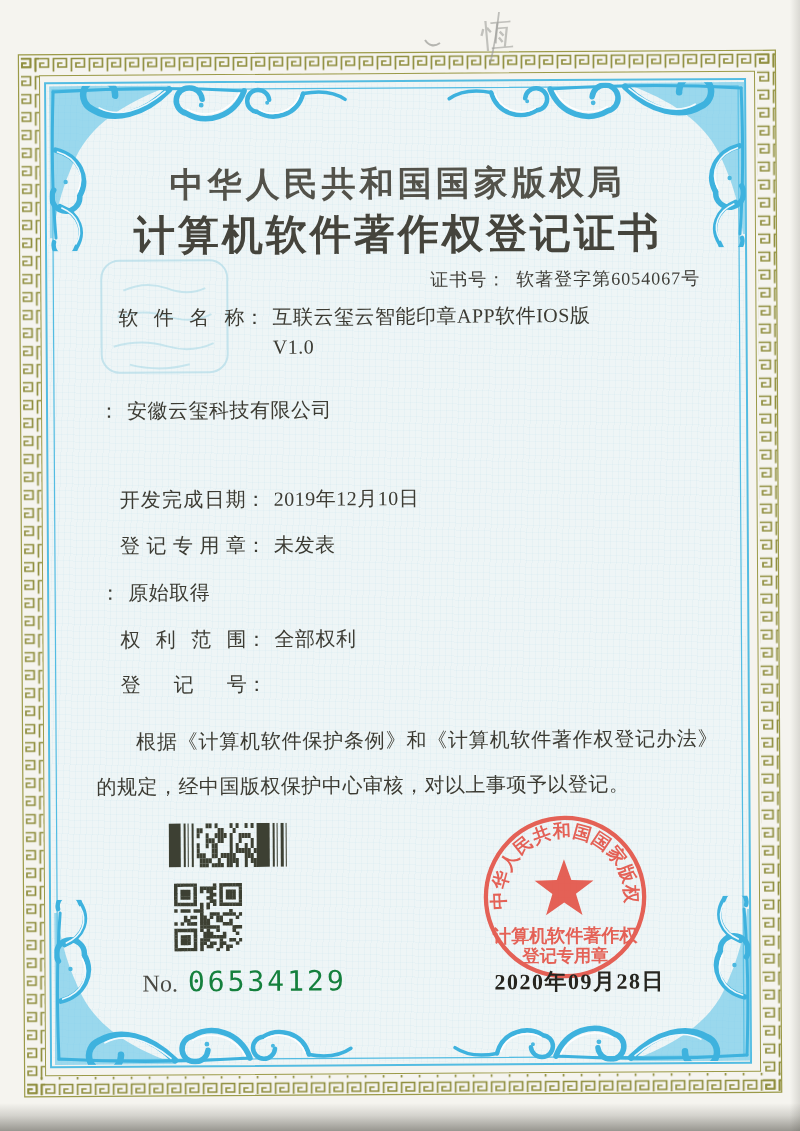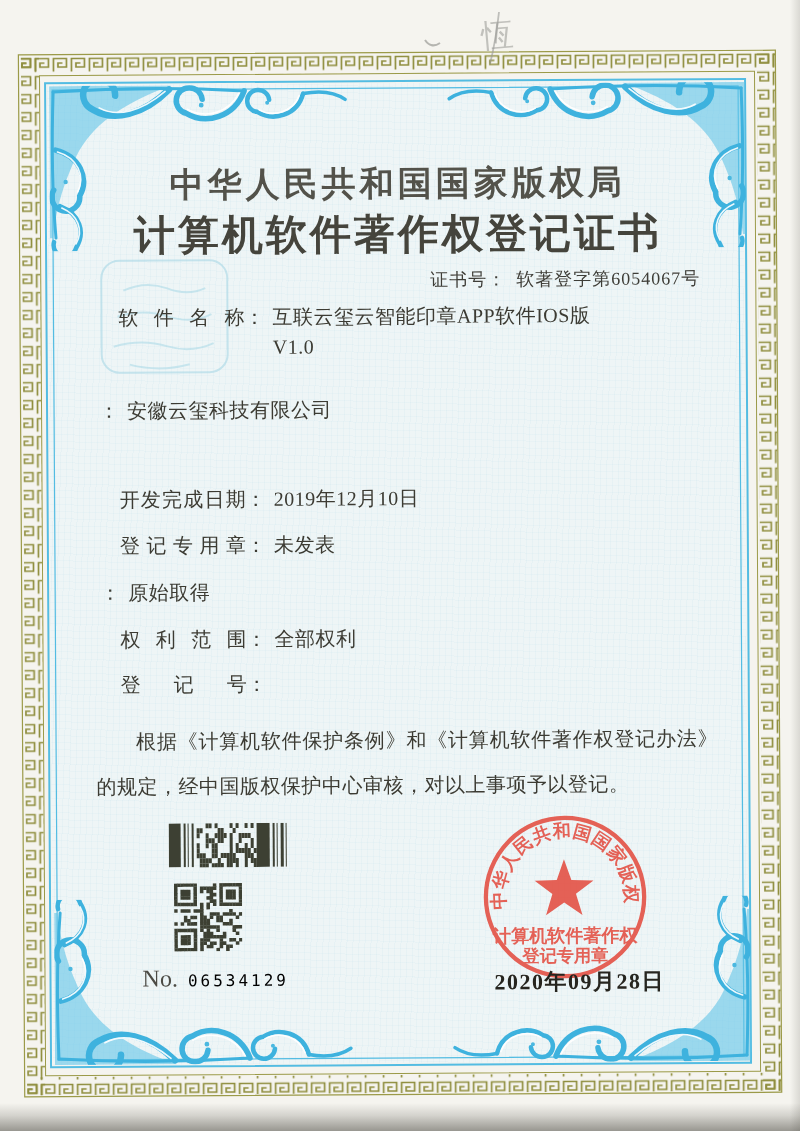--- a/index.html
+++ b/index.html
@@ -42,21 +42,21 @@
   .flabel{ display:inline-block; width:126px; text-align:justify; text-align-last:justify;margin-left:20px; }
   .fcolon{ width:20px; }
   .fvalue{ margin-left:8px; letter-spacing:0.5px; }
   .statement{
     position:absolute; left:95px; top:718px; width:622px;
     font-size:20px; line-height:45px; text-indent:40px; letter-spacing:0.5px; text-align:justify;
   }
   .serial{ position:absolute; left:140px; top:964px; font-size:24px; color:#4c4b45; }
   .serial .num{
     font-family:"DejaVu Sans Mono","Liberation Mono",monospace;
-    color:#000000; letter-spacing:3px; margin-left:10px; font-size:16px;
+    color:#15803d; letter-spacing:3px; margin-left:10px; font-size:28px;
   }
   .issue-date{
     position:absolute; left:492px; top:968px; font-size:22px; letter-spacing:1.5px;
     color:#26251f; z-index:6; font-weight:bold;
   }
   .seal{ position:absolute; left:477px; top:812px; width:172px; height:172px; z-index:5; opacity:.93; }
   .barcode{ position:absolute; left:167px; top:822px; z-index:4; }
   .qrcode{ position:absolute; left:172px; top:882px; z-index:4; }
   .watermark{ position:absolute; left:95px; top:253px; z-index:2; opacity:.6; }
   .handwriting{ position:absolute; left:395px; top:2px; z-index:6; }

